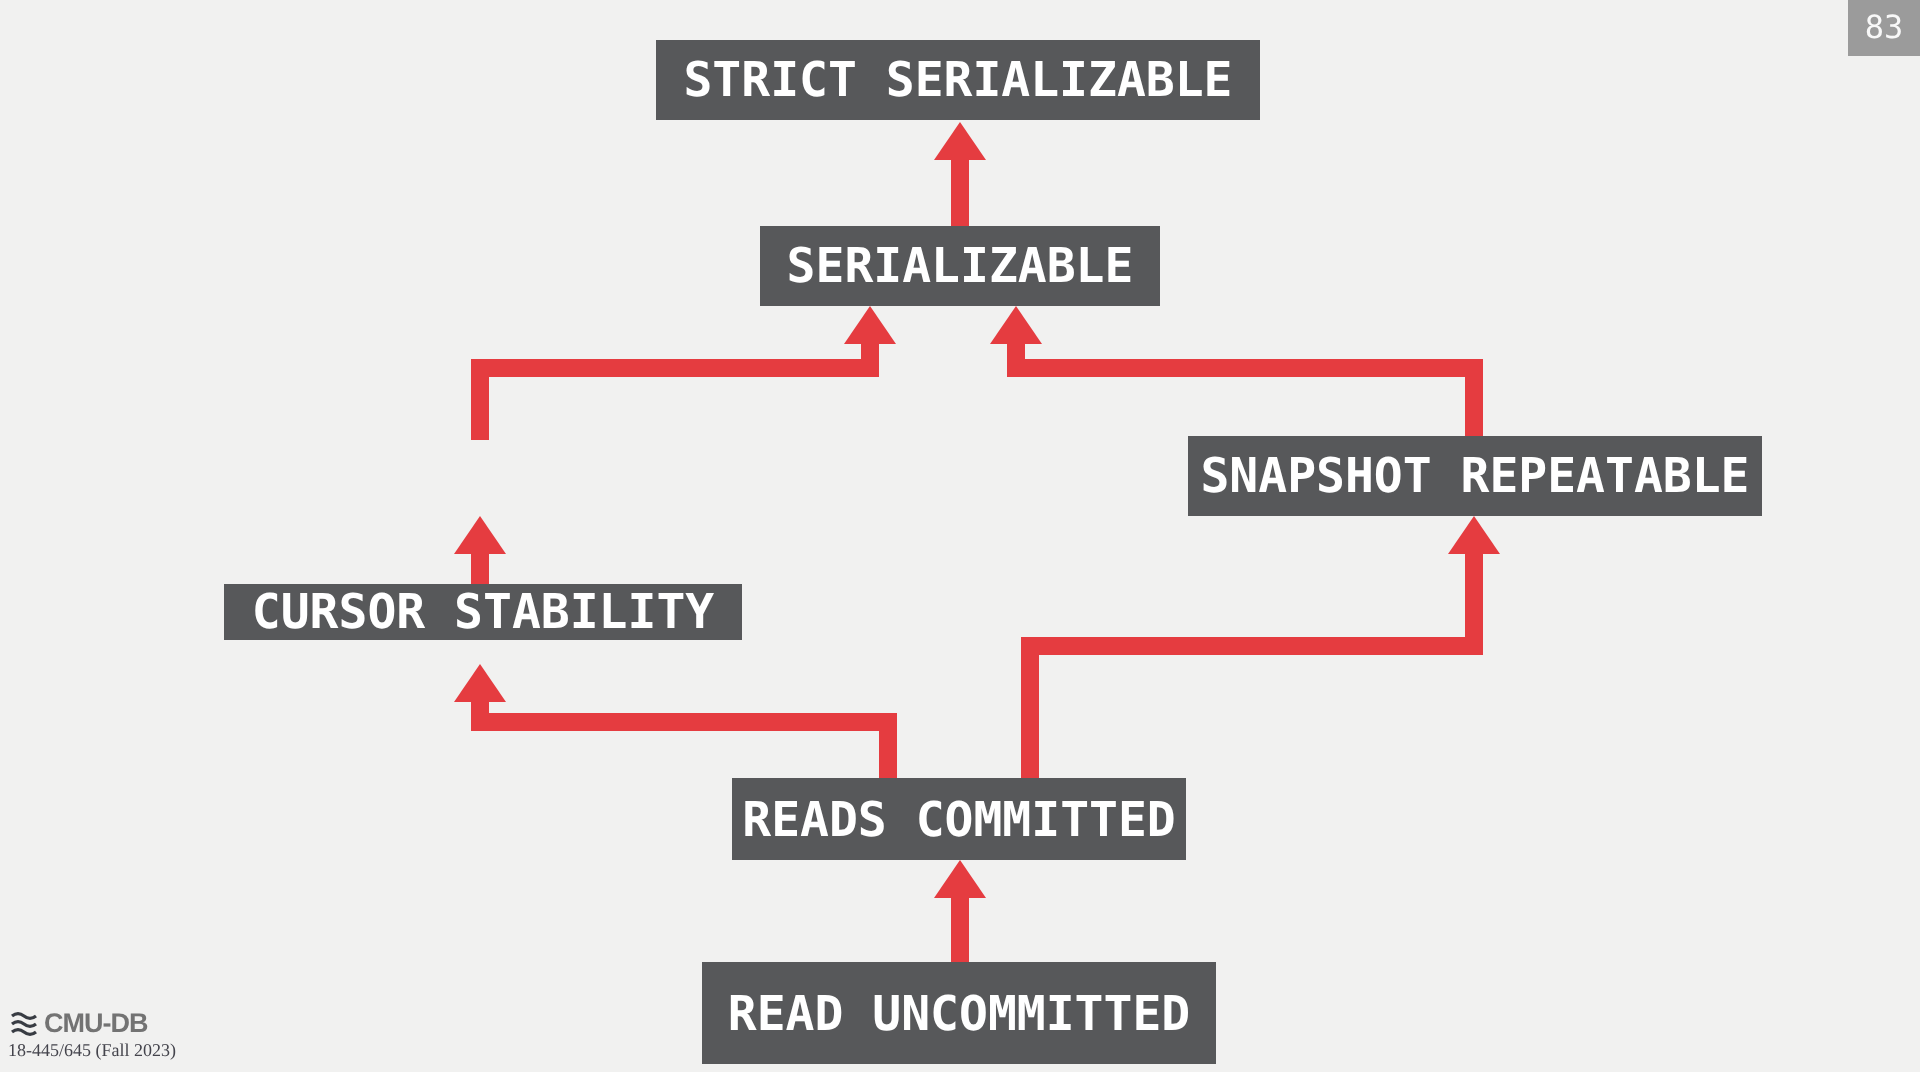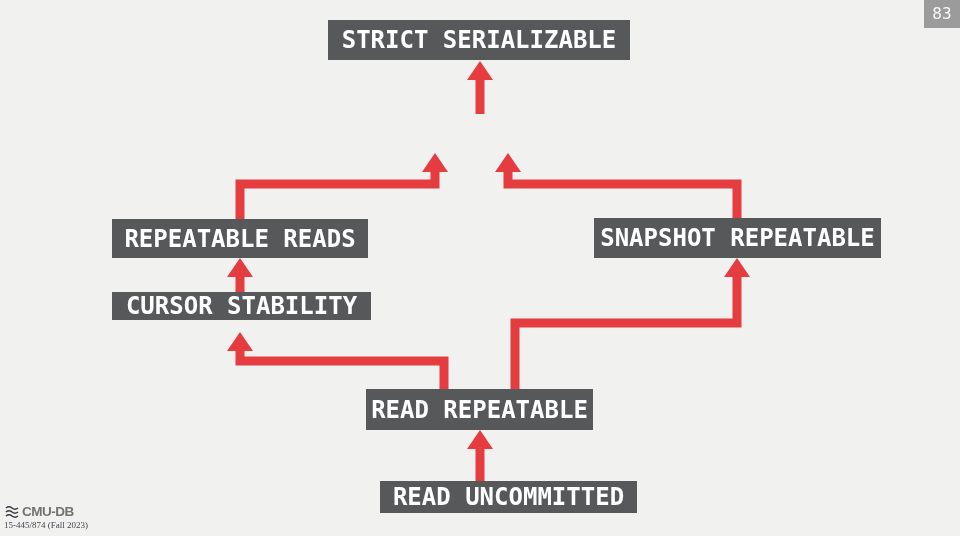--- a/index.html
+++ b/index.html
@@ -41,21 +41,21 @@
     display: flex;
     align-items: center;
     justify-content: center;
   }
   #node-strict-serializable { left: 328px; top: 20px;  width: 302px; height: 40px; }
   #node-serializable        { left: 380px; top: 113px; width: 200px; height: 40px; }
   #node-repeatable-reads    { left: 112px; top: 219px; width: 256px; height: 39px; }
   #node-snapshot-isolation  { left: 594px; top: 218px; width: 287px; height: 40px; }
   #node-cursor-stability    { left: 112px; top: 292px; width: 259px; height: 28px; }
   #node-read-committed      { left: 366px; top: 389px; width: 227px; height: 41px; }
-  #node-read-uncommitted    { left: 351px; top: 481px; width: 257px; height: 32px; margin-left: 29px; }
+  #node-read-uncommitted    { left: 351px; top: 481px; width: 257px; height: 51px; }
 
   .arrows {
     position: absolute;
     left: 0; top: 0;
     width: 960px;
     height: 536px;
     pointer-events: none;
   }
   .arrows path {
     fill: none;
@@ -131,38 +131,38 @@
     </g>
 
     <g>
       <path d="M480 482 V449"></path>
       <polygon points="480,430 467,449 493,449"></polygon>
     </g>
   </svg>
 
   <div class="node" id="node-strict-serializable">STRICT SERIALIZABLE</div>
 
+  <div class="node" id="node-serializable">SERIALIZABLE</div>
 
-  <div class="node" id="node-repeatable-reads">REPEATABLE READS</div>
 
   <div class="node" id="node-snapshot-isolation">SNAPSHOT REPEATABLE</div>
 
   <div class="node" id="node-cursor-stability">CURSOR STABILITY</div>
 
-  <div class="node" id="node-read-committed">READ REPEATABLE</div>
+  <div class="node" id="node-read-committed">READS COMMITTED</div>
 
   <div class="node" id="node-read-uncommitted">READ UNCOMMITTED</div>
 
   <div class="footer">
     <div class="logo-row">
       <svg width="16" height="14" viewBox="0 0 16 14">
         <g fill="none" stroke="#383c43" stroke-width="1.6">
           <path d="M2 3 q3 -2.4 6 0 q3 2.4 6 0"></path>
           <path d="M2 7 q3 -2.4 6 0 q3 2.4 6 0"></path>
           <path d="M2 11 q3 -2.4 6 0 q3 2.4 6 0"></path>
         </g>
       </svg>
       <span class="logo-text">CMU-DB</span>
     </div>
-    <div class="course-label">15-445/874 (Fall 2023)</div>
+    <div class="course-label">18-445/645 (Fall 2023)</div>
   </div>
 
 </div>
 
 </body></html>

